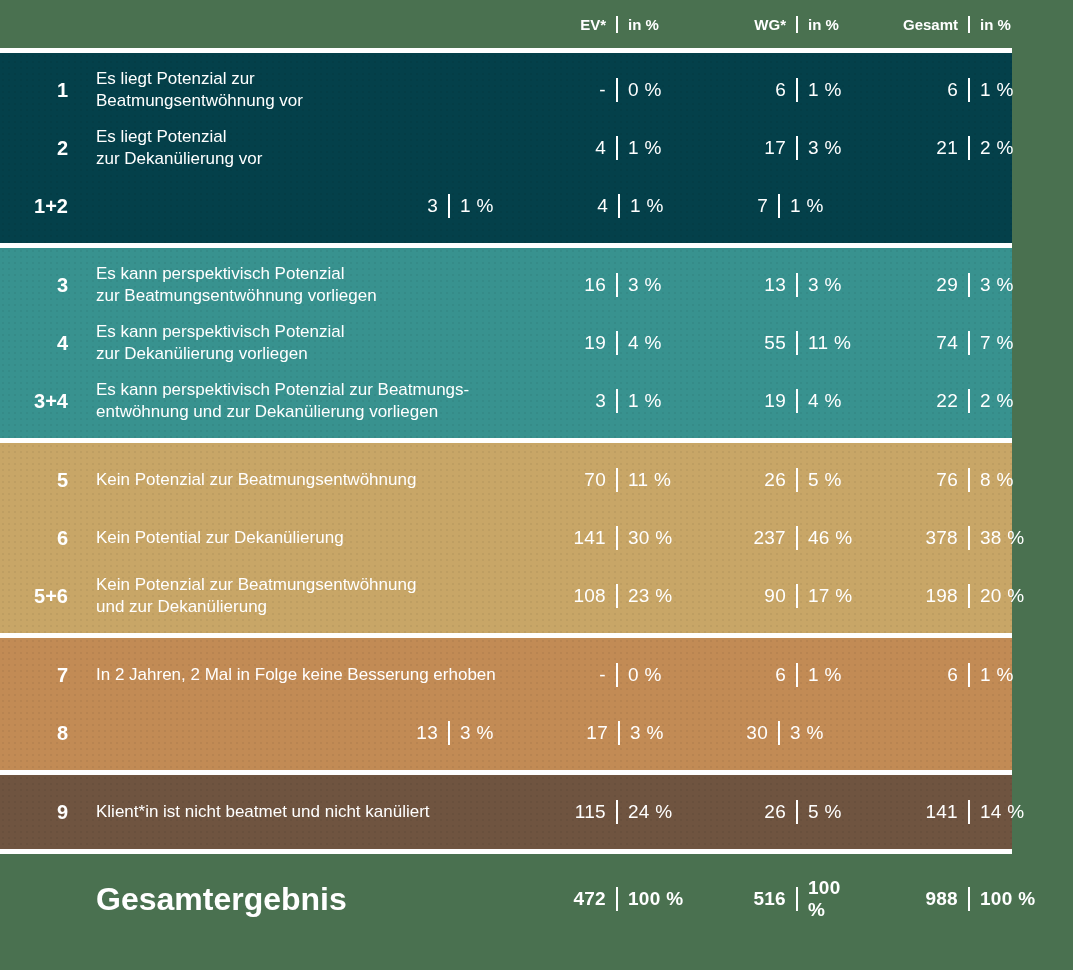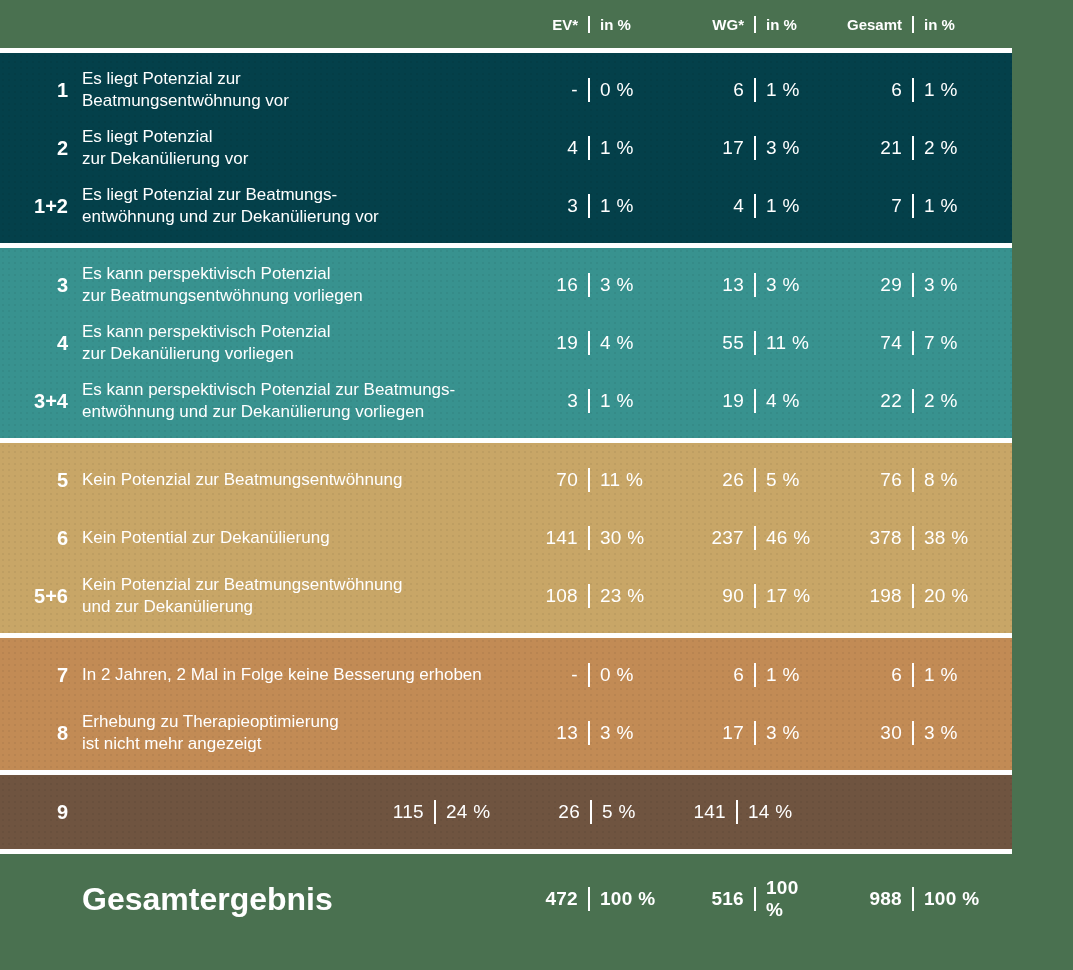--- a/index.html
+++ b/index.html
@@ -8,21 +8,21 @@
     background:#4A7150;
     font-family:"Liberation Sans","DejaVu Sans",sans-serif;
     color:#fff;
     position:relative;
     overflow:hidden;
   }
   .table{width:1012px;}
   .grid{
     display:grid;
     grid-template-columns:68px 420px 140px 150px 162px;
-    column-gap:14px;
+    column-gap:28px;
     align-items:center;
   }
   .header-row{height:48px;font-size:15px;font-weight:700;}
   .header-cell{display:flex;align-items:center;}
   .header-cell .num{flex:1;text-align:right;}
   .header-cell .pipe{width:2px;height:17px;background:#fff;margin:0 10px;flex:none;}
   .sep{height:5px;background:#fff;width:1012px;}
   .section{
     padding:8px 0;
     background-image:radial-gradient(rgba(0,0,0,0.05) 1px, transparent 1.3px);
@@ -111,22 +111,20 @@
             <span class="pct">3 %</span>
           </div>
         <div class="cell ges">
             <span class="num">21</span>
             <span class="pipe"></span>
             <span class="pct">2 %</span>
           </div>
       </div>
       <div class="grid row">
         <div class="badge">1+2</div>
-        <div class="label">Es liegt Potenzial zur Beatmungs-
-entwöhnung und zur Dekanülierung vor</div>
         <div class="cell ev">
             <span class="num">3</span>
             <span class="pipe"></span>
             <span class="pct">1 %</span>
           </div>
         <div class="cell wg">
             <span class="num">4</span>
             <span class="pipe"></span>
             <span class="pct">1 %</span>
           </div>
@@ -283,22 +281,20 @@
             <span class="pct">1 %</span>
           </div>
         <div class="cell ges">
             <span class="num">6</span>
             <span class="pipe"></span>
             <span class="pct">1 %</span>
           </div>
       </div>
       <div class="grid row">
         <div class="badge">8</div>
-        <div class="label">Erhebung zu Therapieoptimierung
-ist nicht mehr angezeigt</div>
         <div class="cell ev">
             <span class="num">13</span>
             <span class="pipe"></span>
             <span class="pct">3 %</span>
           </div>
         <div class="cell wg">
             <span class="num">17</span>
             <span class="pipe"></span>
             <span class="pct">3 %</span>
           </div>
@@ -308,20 +304,21 @@
             <span class="pct">3 %</span>
           </div>
       </div>
     </div>
 
     <div class="sep"></div>
 
     <div class="section s5" style="background-color: rgb(111, 84, 64);">
       <div class="grid row">
         <div class="badge">9</div>
+        <div class="label">Klient*in ist nicht beatmet und nicht kanüliert</div>
         <div class="cell ev">
             <span class="num">115</span>
             <span class="pipe"></span>
             <span class="pct">24 %</span>
           </div>
         <div class="cell wg">
             <span class="num">26</span>
             <span class="pipe"></span>
             <span class="pct">5 %</span>
           </div>

